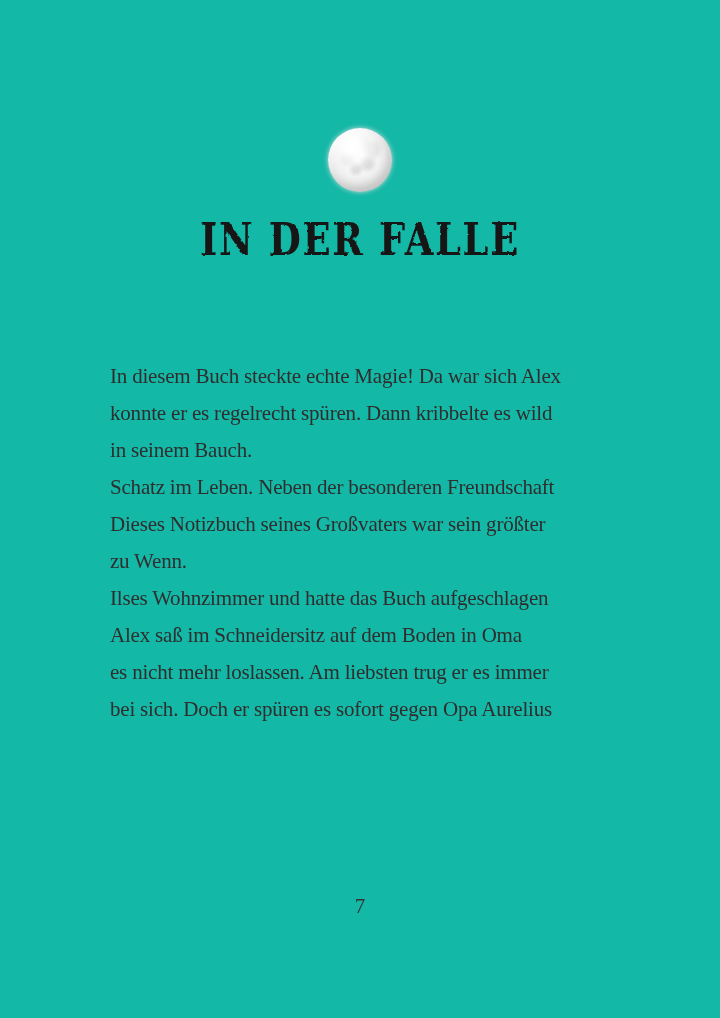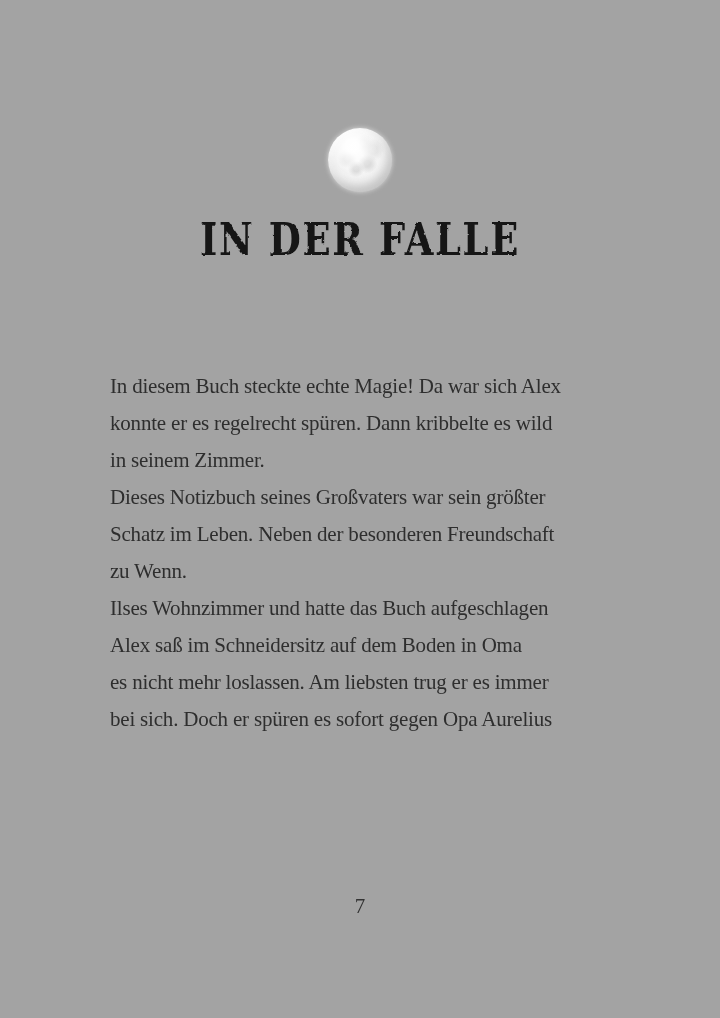--- a/index.html
+++ b/index.html
@@ -4,21 +4,21 @@
 <style>
   html, body {
     margin: 0;
     padding: 0;
     background: #ffffff;
   }
   .page {
     position: relative;
     width: 720px;
     height: 1018px;
-    background: #a3a3a3;
+    background: #14b8a6;
     overflow: hidden;
     font-family: "Liberation Serif", serif;
   }
   .moon {
     position: absolute;
     left: 328px;
     top: 128px;
     width: 64px;
     height: 64px;
     border-radius: 50%;
@@ -47,21 +47,21 @@
     font-size: 45px;
     line-height: 48px;
     letter-spacing: 2px;
     color: #191919;
     transform: scaleX(0.82);
     filter: url(#roughen);
   }
   .body-text {
     position: absolute;
     left: 110px;
-    top: 368px;
+    top: 358px;
     width: 520px;
   }
   .line {
     margin: 0;
     font-family: "Liberation Serif", serif;
     font-size: 21px;
     letter-spacing: -0.2px;
     line-height: 37px;
     white-space: nowrap;
     color: #2e2e2e;
@@ -97,23 +97,23 @@
 
 <div class="page">
 
   <div class="moon"></div>
 
   <h1 class="title">IN DER FALLE</h1>
 
   <div class="body-text">
     <p class="line">In diesem Buch steckte echte Magie! Da war sich Alex</p>
     <p class="line">konnte er es regelrecht spüren. Dann kribbelte es wild</p>
-    <p class="line">in seinem Zimmer.</p>
+    <p class="line">in seinem Bauch.</p>
+    <p class="line">Schatz im Leben. Neben der besonderen Freundschaft</p>
     <p class="line">Dieses Notizbuch seines Großvaters war sein größter</p>
-    <p class="line">Schatz im Leben. Neben der besonderen Freundschaft</p>
     <p class="line">zu Wenn.</p>
     <p class="line">Ilses Wohnzimmer und hatte das Buch aufgeschlagen</p>
     <p class="line">Alex saß im Schneidersitz auf dem Boden in Oma</p>
     <p class="line">es nicht mehr loslassen. Am liebsten trug er es immer</p>
     <p class="line">bei sich. Doch er spüren es sofort gegen Opa Aurelius</p>
   </div>
 
   <div class="page-number">7</div>
 
 </div>

